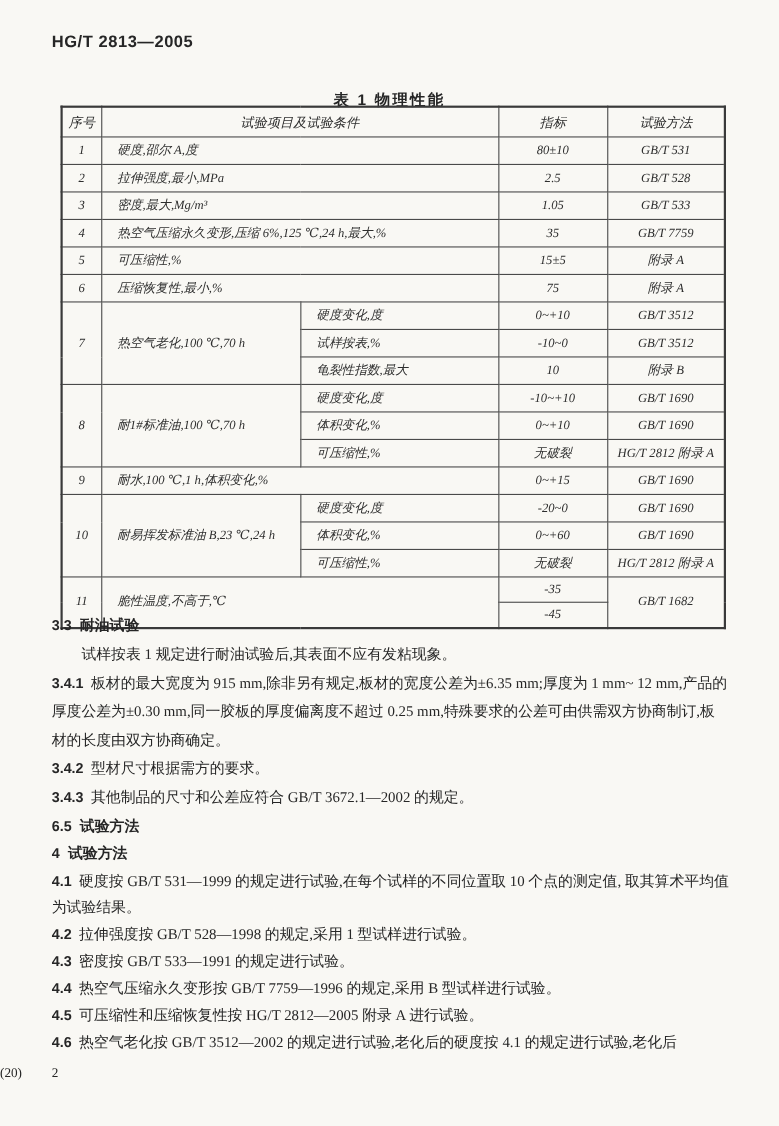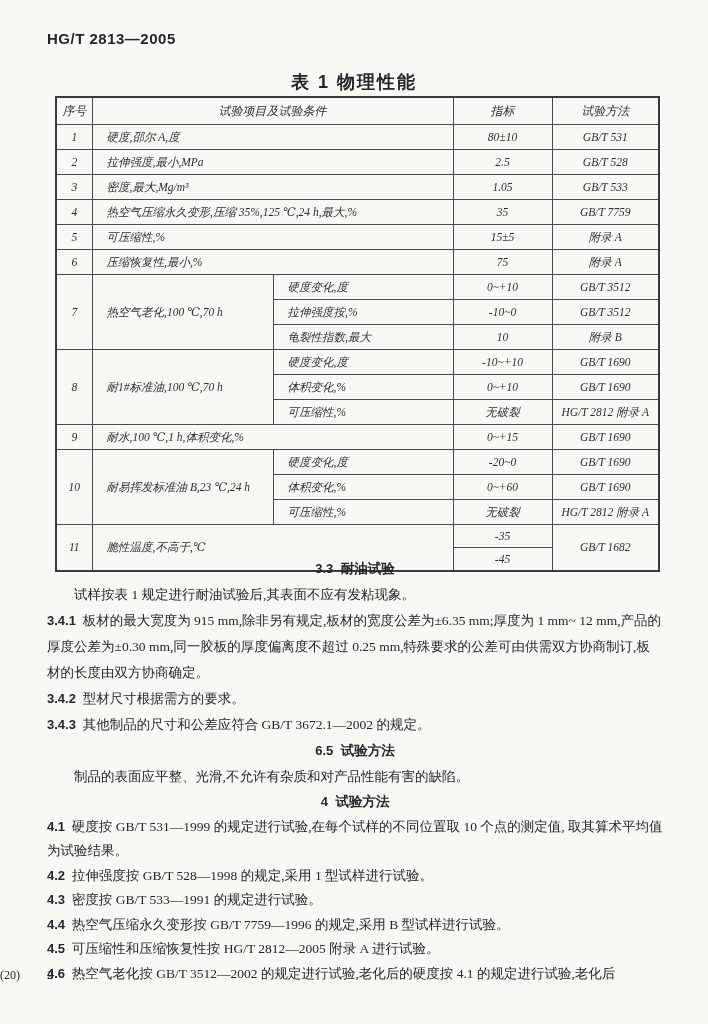--- a/index.html
+++ b/index.html
@@ -11,22 +11,22 @@
     position:relative;
     overflow:hidden;
   }
   .page{position:absolute;left:0;top:0;width:708px;height:864px;}
   .doc-number{
     position:absolute;left:47px;top:30px;
     font-weight:bold;font-size:15px;letter-spacing:.5px;
     font-family:"Liberation Sans","DejaVu Sans",sans-serif;
   }
   .table-title{
-    position:absolute;left:0;top:70px;width:708px;
-    text-align:center;font-weight:bold;font-size:18px;
+    position:absolute;left:0;top:82px;width:708px;
+    text-align:center;font-weight:bold;font-size:14px;
     font-family:"Liberation Sans","DejaVu Sans",sans-serif;
     letter-spacing:2px;
   }
   table.props{
     position:absolute;left:55px;top:96px;
     width:603px;
     border-collapse:collapse;
     font-size:11.5px;
     table-layout:fixed;
     color:#2e2e2e;
@@ -45,21 +45,21 @@
   }
   table.props tr.head td{height:24px;font-size:12px;}
   table.props td{height:22px;}
   table.props tr.r11 td{height:20px;}
   .body-text{
     position:absolute;left:47px;top:556px;width:616px;
     font-size:13.5px;line-height:26px;
   }
   .body-text p{margin:0;}
   .num{font-weight:bold;font-family:"Liberation Sans","DejaVu Sans",sans-serif;font-size:13px;}
-  .sec-head{font-weight:bold;font-family:"Liberation Sans","DejaVu Sans",sans-serif;font-size:13.5px;text-align:center;}
+  .sec-head{font-weight:bold;font-family:"Liberation Sans","DejaVu Sans",sans-serif;font-size:13.5px;}
   .indent{text-indent:2em;}
   .chapter{margin-top:12px;margin-bottom:10px;}
   .s4 p{line-height:24.5px;}
   .footer-page{
     position:absolute;left:47px;top:968px;font-size:12px;
   }
   .footer-center{
     position:absolute;left:0;top:968px;width:708px;text-align:left;font-size:12px;
   }
 </style>
@@ -101,21 +101,21 @@
       <td>GB/T 528</td>
     </tr>
     <tr>
       <td>3</td>
       <td colspan="2" class="item">密度,最大,Mg/m³</td>
       <td>1.05</td>
       <td>GB/T 533</td>
     </tr>
     <tr>
       <td>4</td>
-      <td colspan="2" class="item">热空气压缩永久变形,压缩 35%,125 ℃,24 h,最大,%</td>
+      <td colspan="2" class="item">热空气压缩永久变形,压缩 6%,125 ℃,24 h,最大,%</td>
       <td>35</td>
       <td>GB/T 7759</td>
     </tr>
     <tr>
       <td>5</td>
       <td colspan="2" class="item">可压缩性,%</td>
       <td>15±5</td>
       <td>附录 A</td>
     </tr>
     <tr>
@@ -126,21 +126,21 @@
     </tr>
 
     <tr>
       <td rowspan="3">7</td>
       <td rowspan="3" class="cond">热空气老化,100 ℃,70 h</td>
       <td class="item">硬度变化,度</td>
       <td>0~+10</td>
       <td>GB/T 3512</td>
     </tr>
     <tr>
-      <td class="item">拉伸强度按,%</td>
+      <td class="item">试样按表,%</td>
       <td>-10~0</td>
       <td>GB/T 3512</td>
     </tr>
     <tr>
       <td class="item">龟裂性指数,最大</td>
       <td>10</td>
       <td>附录 B</td>
     </tr>
 
     <tr>
@@ -198,21 +198,20 @@
   </tbody>
     </table>
 
   <div class="body-text">
     <p class="sec-head"><span class="num">3.3</span>&nbsp;&nbsp;<span>耐油试验</span></p>
     <p class="indent">试样按表 1 规定进行耐油试验后,其表面不应有发粘现象。</p>
     <p><span class="num">3.4.1</span>&nbsp;&nbsp;<span>板材的最大宽度为 915 mm,除非另有规定,板材的宽度公差为±6.35 mm;厚度为 1 mm~ 12 mm,产品的厚度公差为±0.30 mm,同一胶板的厚度偏离度不超过 0.25 mm,特殊要求的公差可由供需双方协商制订,板材的长度由双方协商确定。</span></p>
     <p><span class="num">3.4.2</span>&nbsp;&nbsp;<span>型材尺寸根据需方的要求。</span></p>
     <p><span class="num">3.4.3</span>&nbsp;&nbsp;<span>其他制品的尺寸和公差应符合 GB/T 3672.1—2002 的规定。</span></p>
     <p class="sec-head"><span class="num">6.5</span>&nbsp;&nbsp;<span>试验方法</span></p>
-    <p class="indent">制品的表面应平整、光滑,不允许有杂质和对产品性能有害的缺陷。</p>
 
     <div class="s4">
       <p class="sec-head chapter"><span class="num">4</span>&nbsp;&nbsp;<span>试验方法</span></p>
       <p><span class="num">4.1</span>&nbsp;&nbsp;<span>硬度按 GB/T 531—1999 的规定进行试验,在每个试样的不同位置取 10 个点的测定值, 取其算术平均值为试验结果。</span></p>
       <p><span class="num">4.2</span>&nbsp;&nbsp;<span>拉伸强度按 GB/T 528—1998 的规定,采用 1 型试样进行试验。</span></p>
       <p><span class="num">4.3</span>&nbsp;&nbsp;<span>密度按 GB/T 533—1991 的规定进行试验。</span></p>
       <p><span class="num">4.4</span>&nbsp;&nbsp;<span>热空气压缩永久变形按 GB/T 7759—1996 的规定,采用 B 型试样进行试验。</span></p>
       <p><span class="num">4.5</span>&nbsp;&nbsp;<span>可压缩性和压缩恢复性按 HG/T 2812—2005 附录 A 进行试验。</span></p>
       <p><span class="num">4.6</span>&nbsp;&nbsp;<span>热空气老化按 GB/T 3512—2002 的规定进行试验,老化后的硬度按 4.1 的规定进行试验,老化后</span></p>
     </div>

